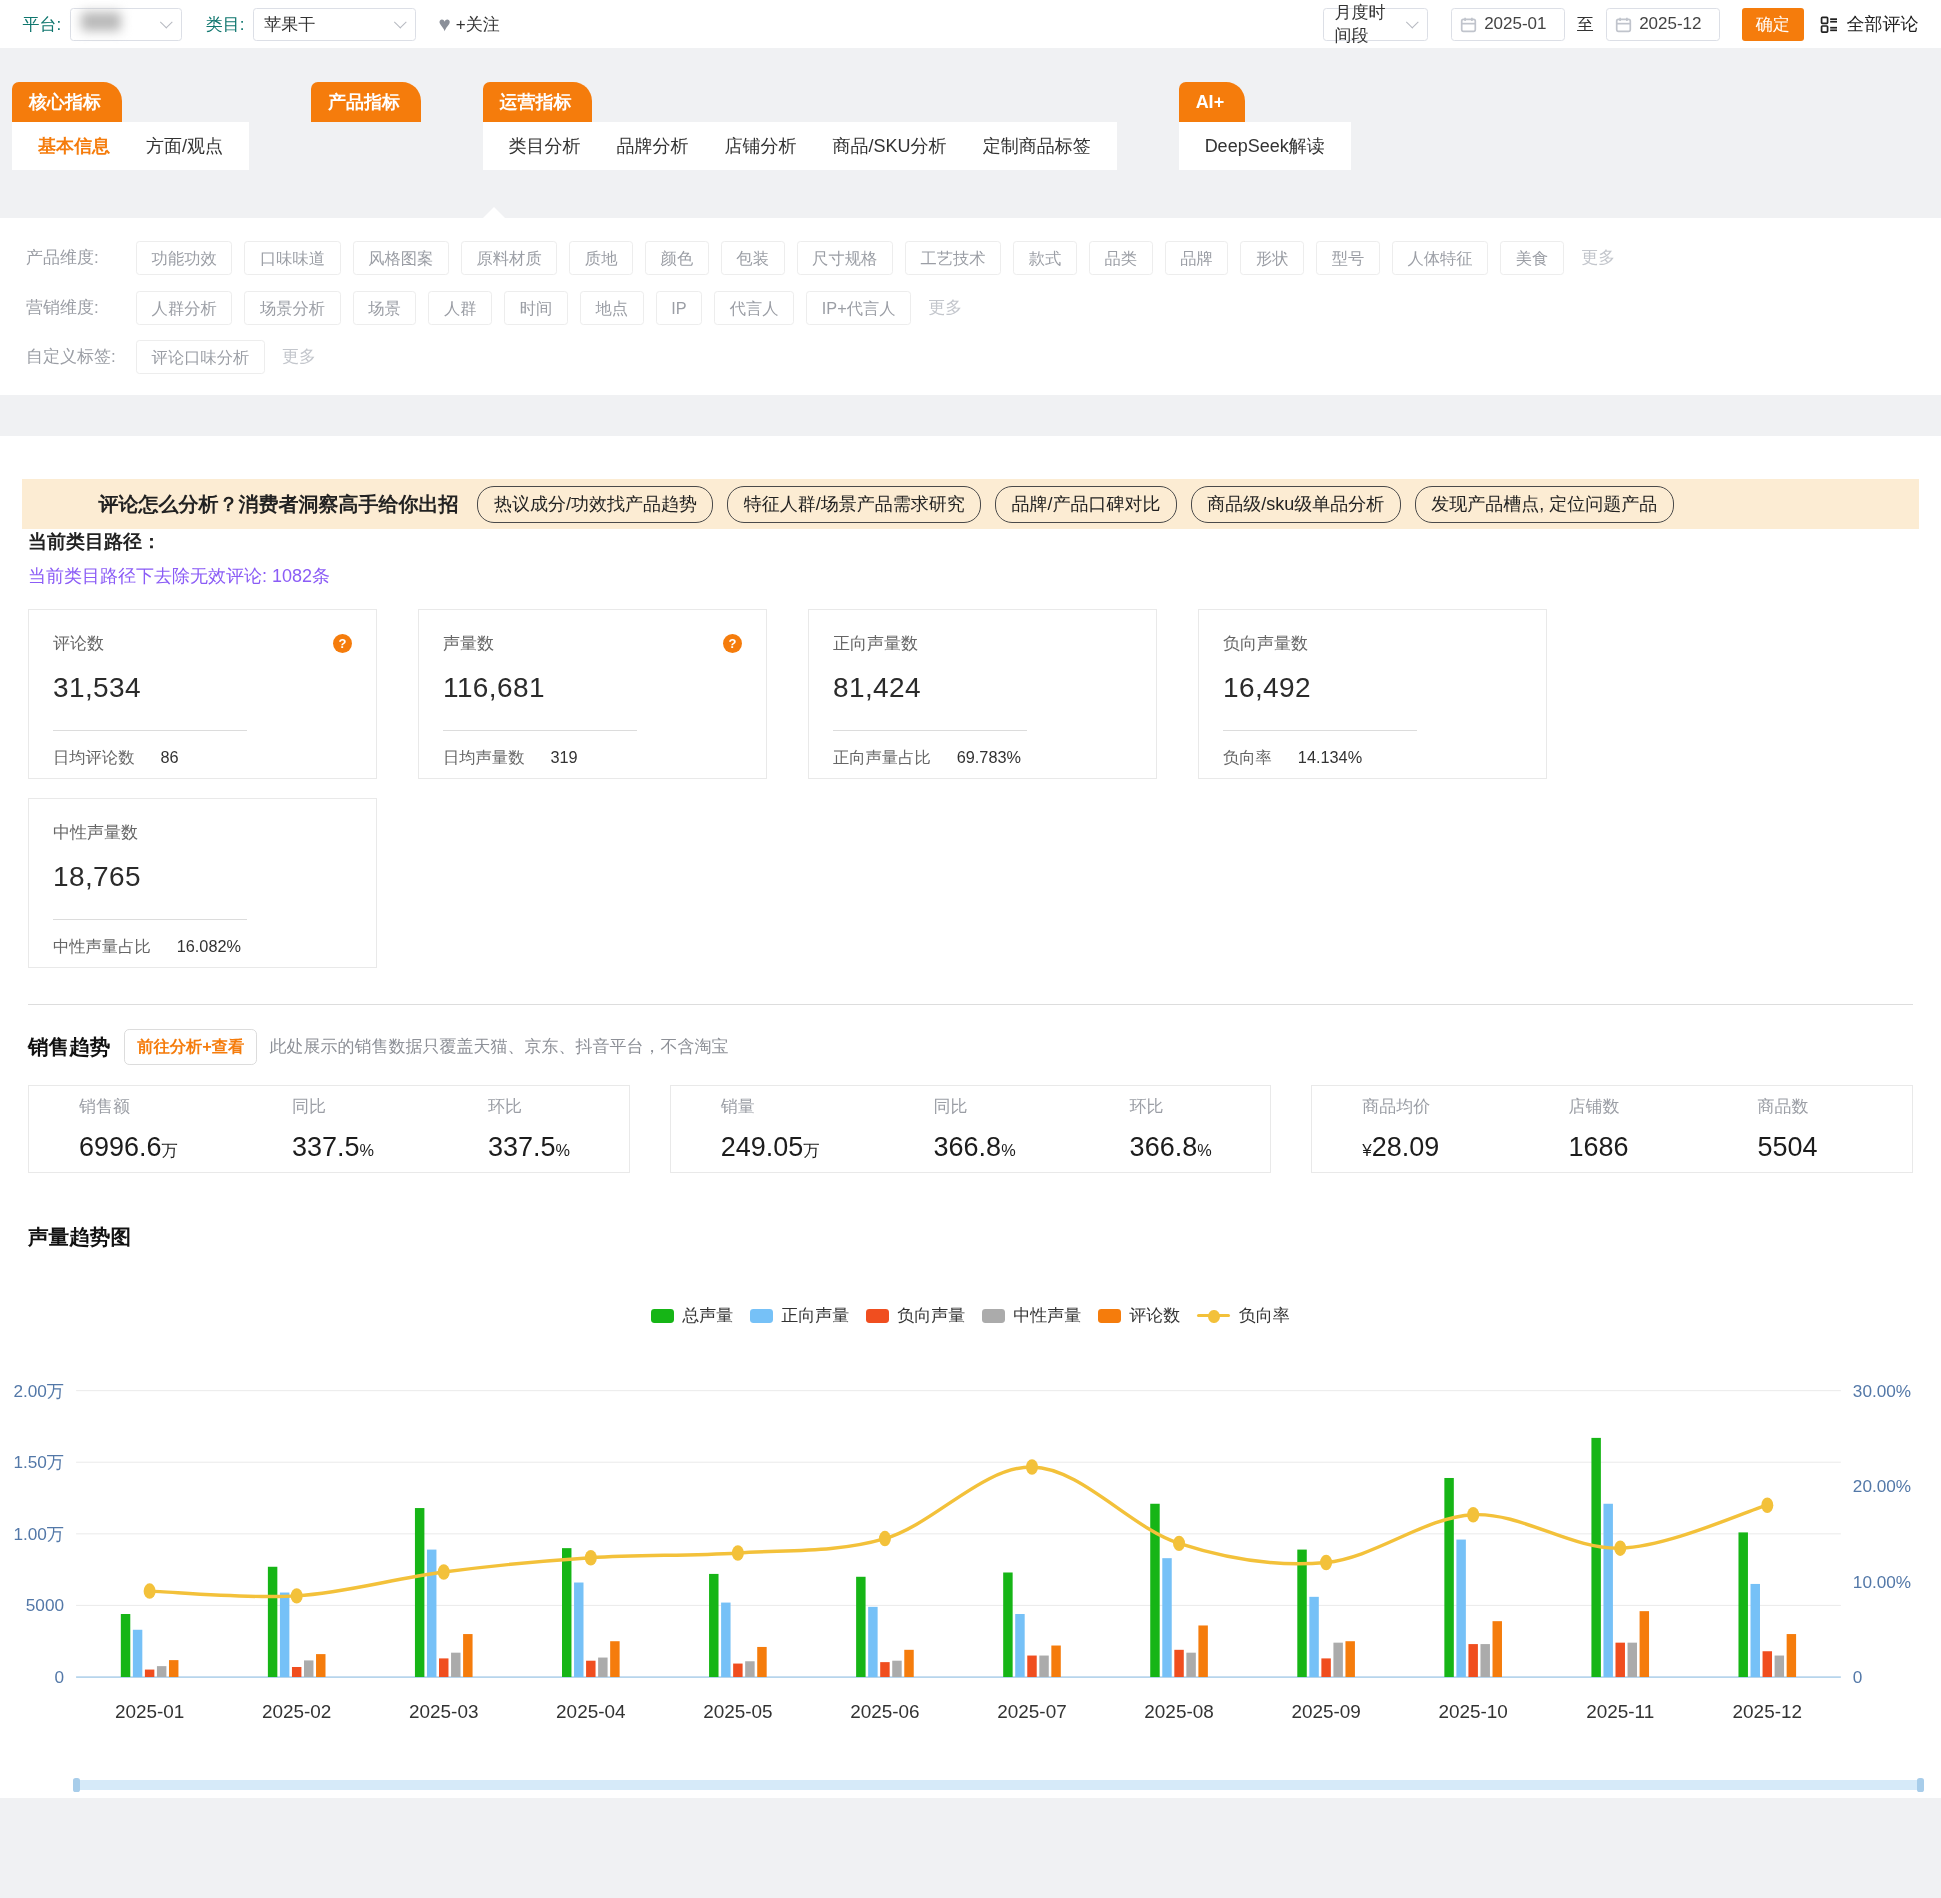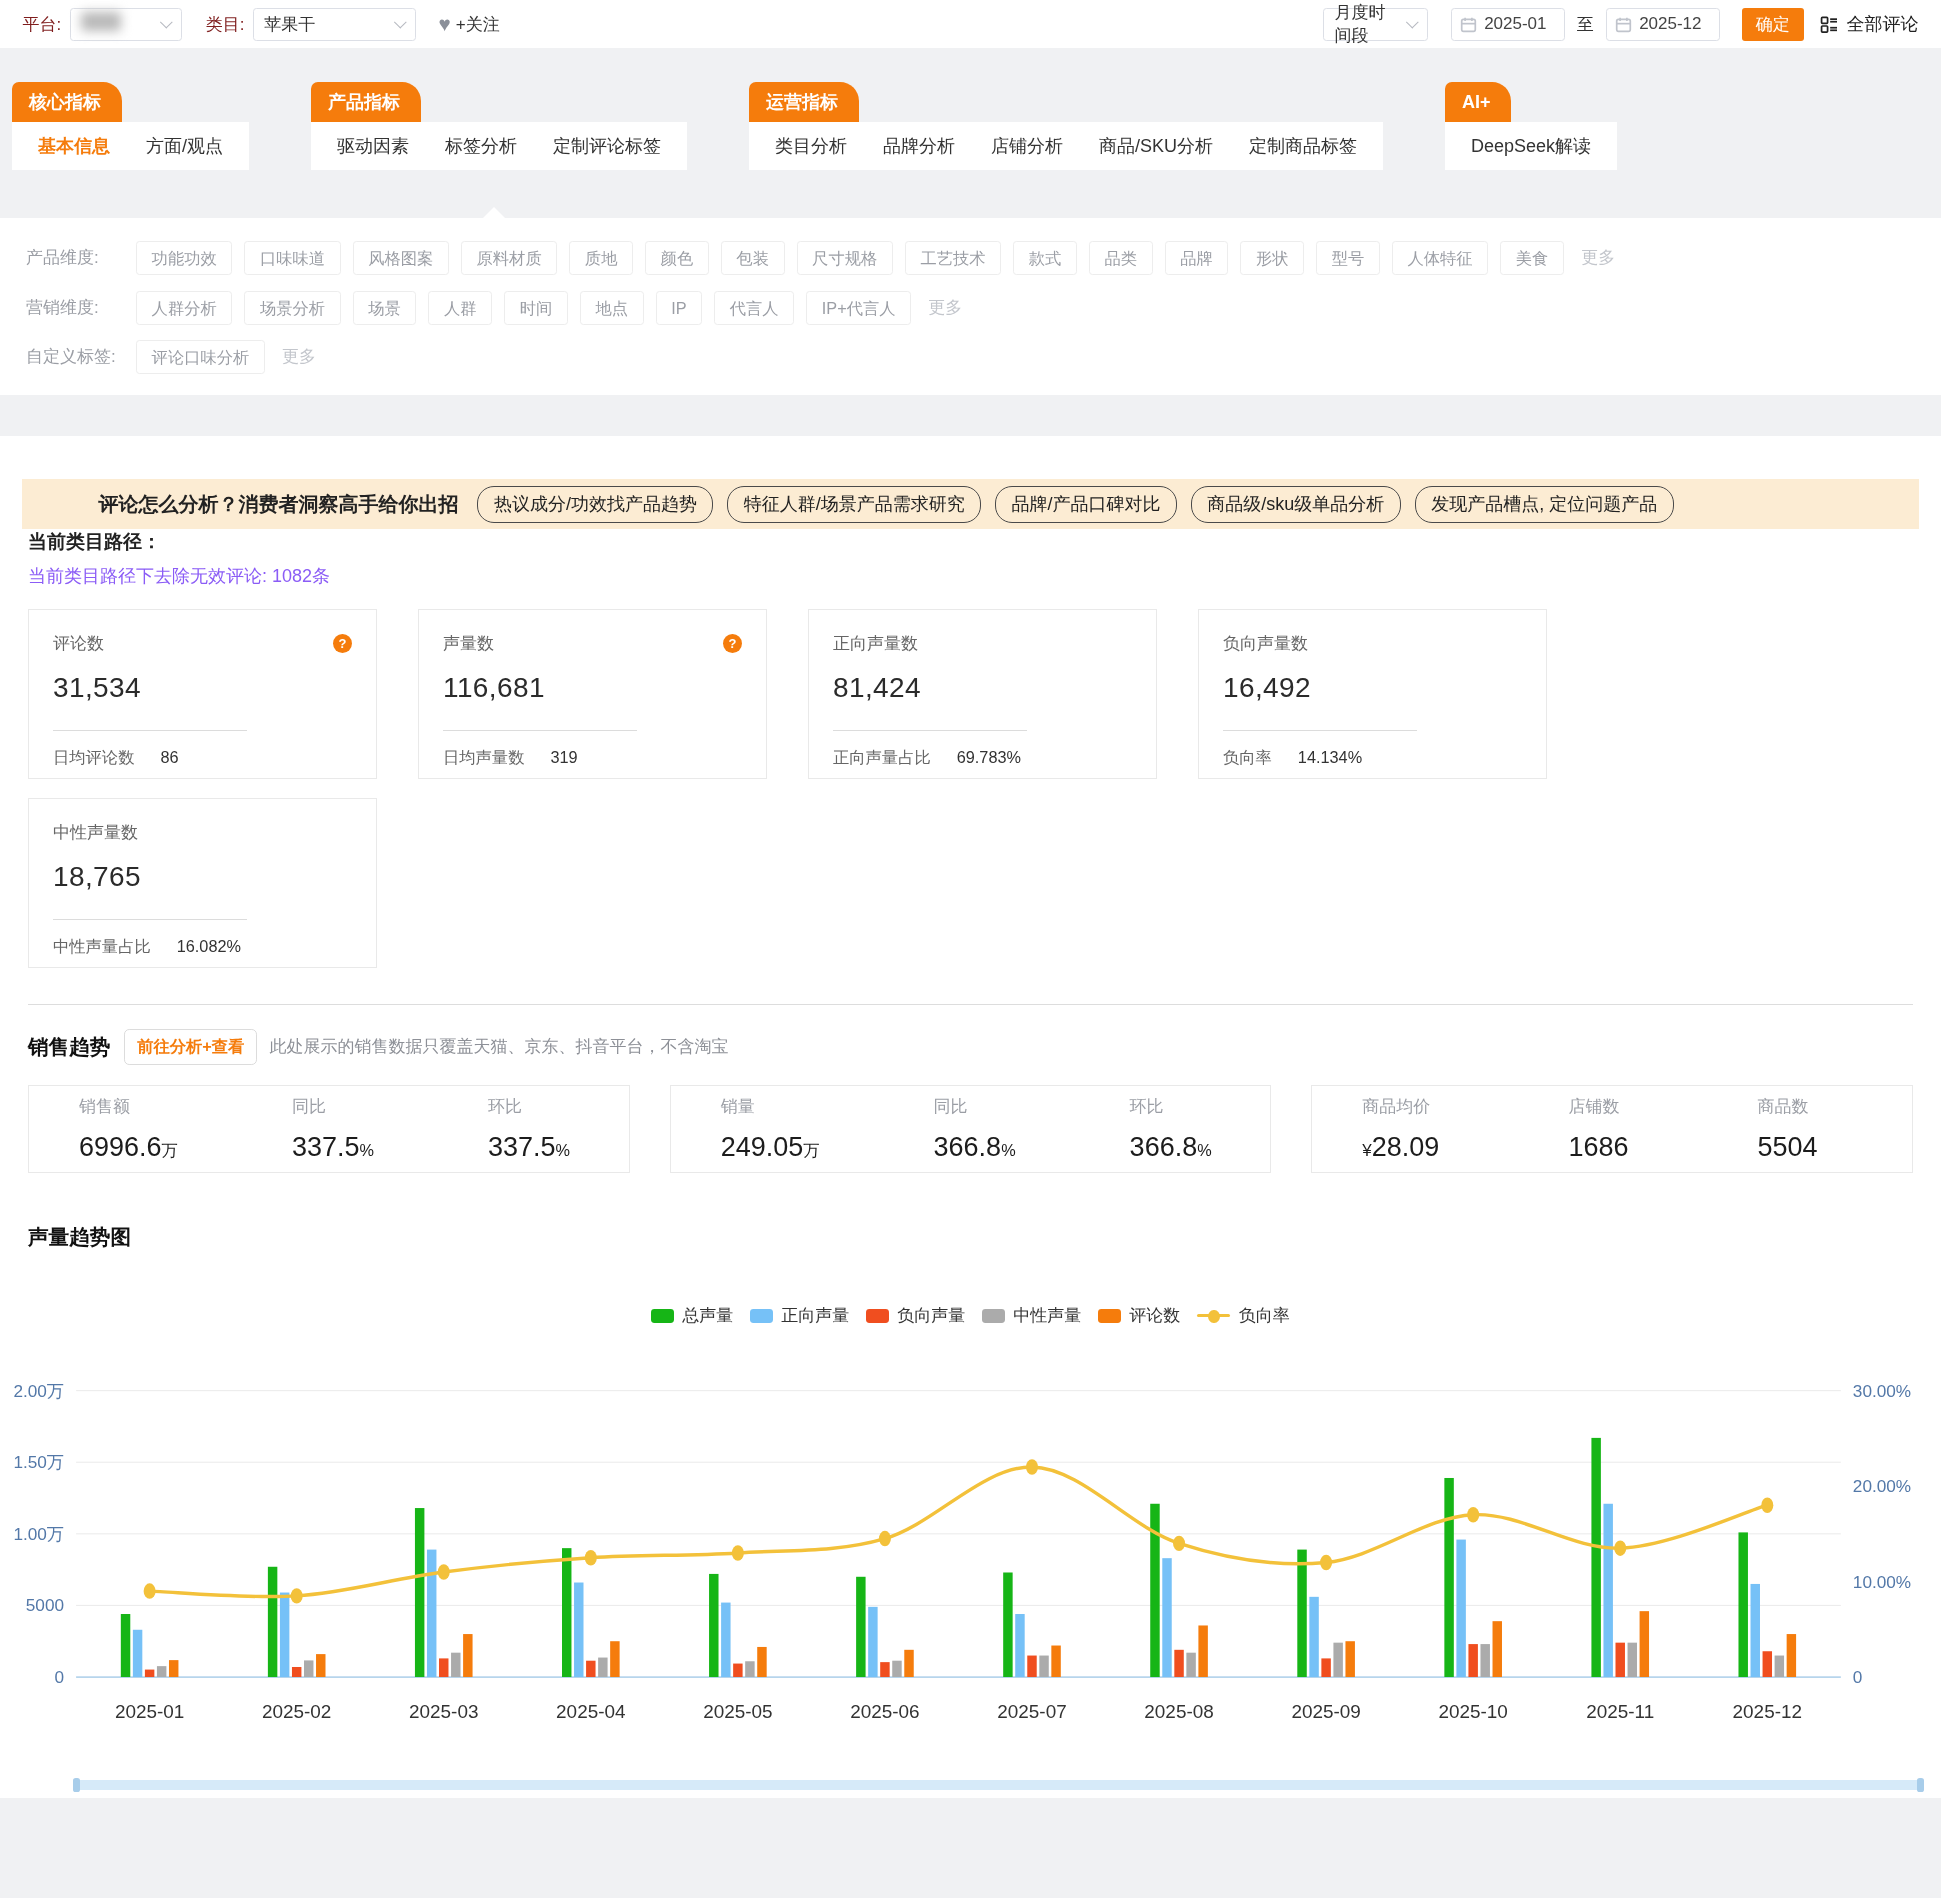--- a/index.html
+++ b/index.html
@@ -2,21 +2,21 @@
 <html style="font-size:13.8px"><head>
 <meta charset="utf-8">
 <style>
   * { margin:0; padding:0; box-sizing:border-box; }
   html,body { background:#e9eaec; }
   body { font-family:"Liberation Sans","DejaVu Sans",sans-serif; color:#333; }
   .page { width:1941px; height:1898px; background:#f0f1f3; overflow:hidden; position:relative; }
 
   
   .topbar { height:48px; background:#fff; display:flex; align-items:center; padding:0 22.4px; }
-  .tb-label { font-size:17px; color:#7f1d1d; margin-right:8.6px; }
+  .tb-label { font-size:17px; color:#0f766e; margin-right:8.6px; }
   .select { background:#fff; border:0.9px solid #dcdfe6; border-radius:3.4px; height:33px; display:flex; align-items:center; padding:0 10.3px; font-size:17px; color:#333; cursor:pointer; }
   .select .val { flex:1; }
   .chev { width:8.6px; height:8.6px; border-right:1.7px solid #b6b9c0; border-bottom:1.7px solid #b6b9c0; transform:rotate(45deg) translate(-1.7px,-1.7px); margin-left:12px; }
   .blur-blob { display:inline-block; width:40px; height:19px; background:#b9b9b9; border-radius:3.4px; filter:blur(5.2px); }
   .sel-platform { width:112px; margin-right:24px; }
   .sel-category { width:163px; margin-right:22.4px; }
   .follow { display:flex; align-items:center; font-size:17px; color:#333; cursor:pointer; }
   .heart { color:#8a8f99; font-size:20.6px; margin-right:5.2px; }
   .tb-right { margin-left:auto; display:flex; align-items:center; }
   .sel-period { width:105px; margin-right:22.4px; }
@@ -164,25 +164,20 @@
   <div class="nav-wrap" id="nav-wrap">
       <div class="nav-group">
         <div class="badge">核心指标</div>
         <div class="panel">
           <span class="tab active">基本信息</span>
           <span class="tab">方面/观点</span>
         </div>
       </div>
       <div class="nav-group">
         <div class="badge">产品指标</div>
-        <div class="panel">
-          <span class="tab">驱动因素</span>
-          <span class="tab">标签分析</span>
-          <span class="tab">定制评论标签</span>
-        </div>
       </div>
       <div class="nav-group">
         <div class="badge">运营指标</div>
         <div class="panel">
           <span class="tab">类目分析</span>
           <span class="tab">品牌分析</span>
           <span class="tab">店铺分析</span>
           <span class="tab">商品/SKU分析</span>
           <span class="tab">定制商品标签</span>
         </div>

